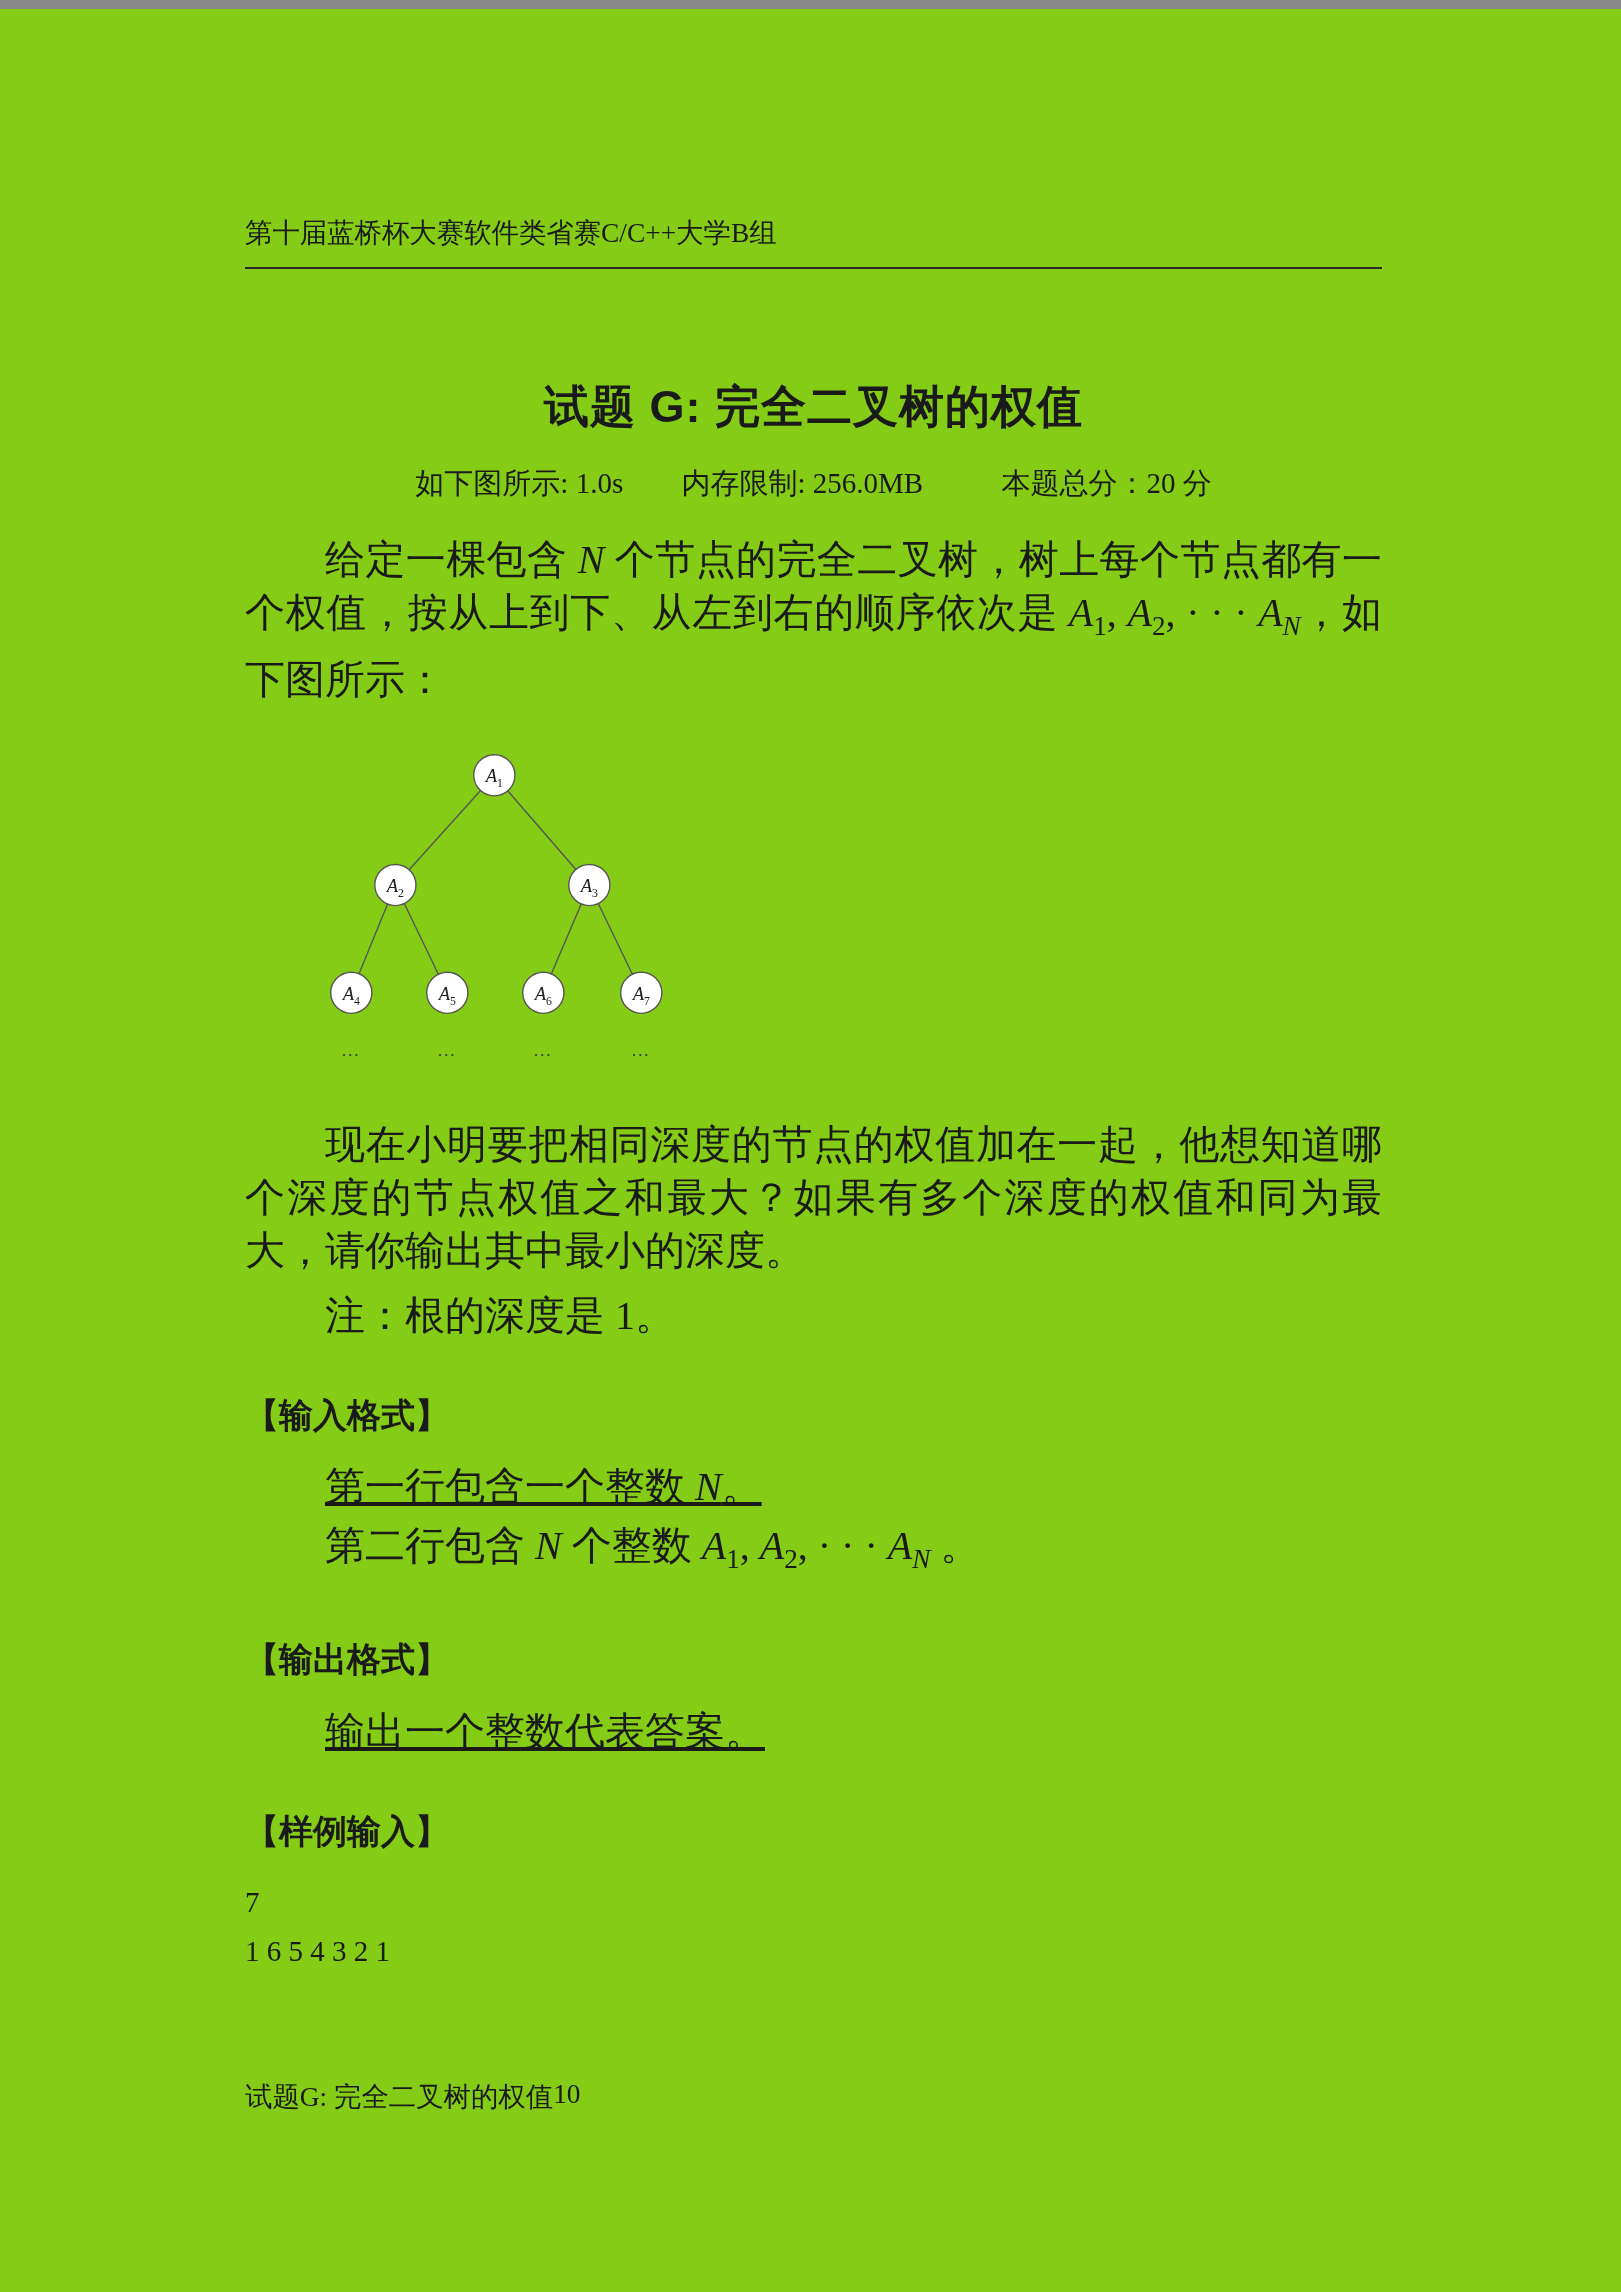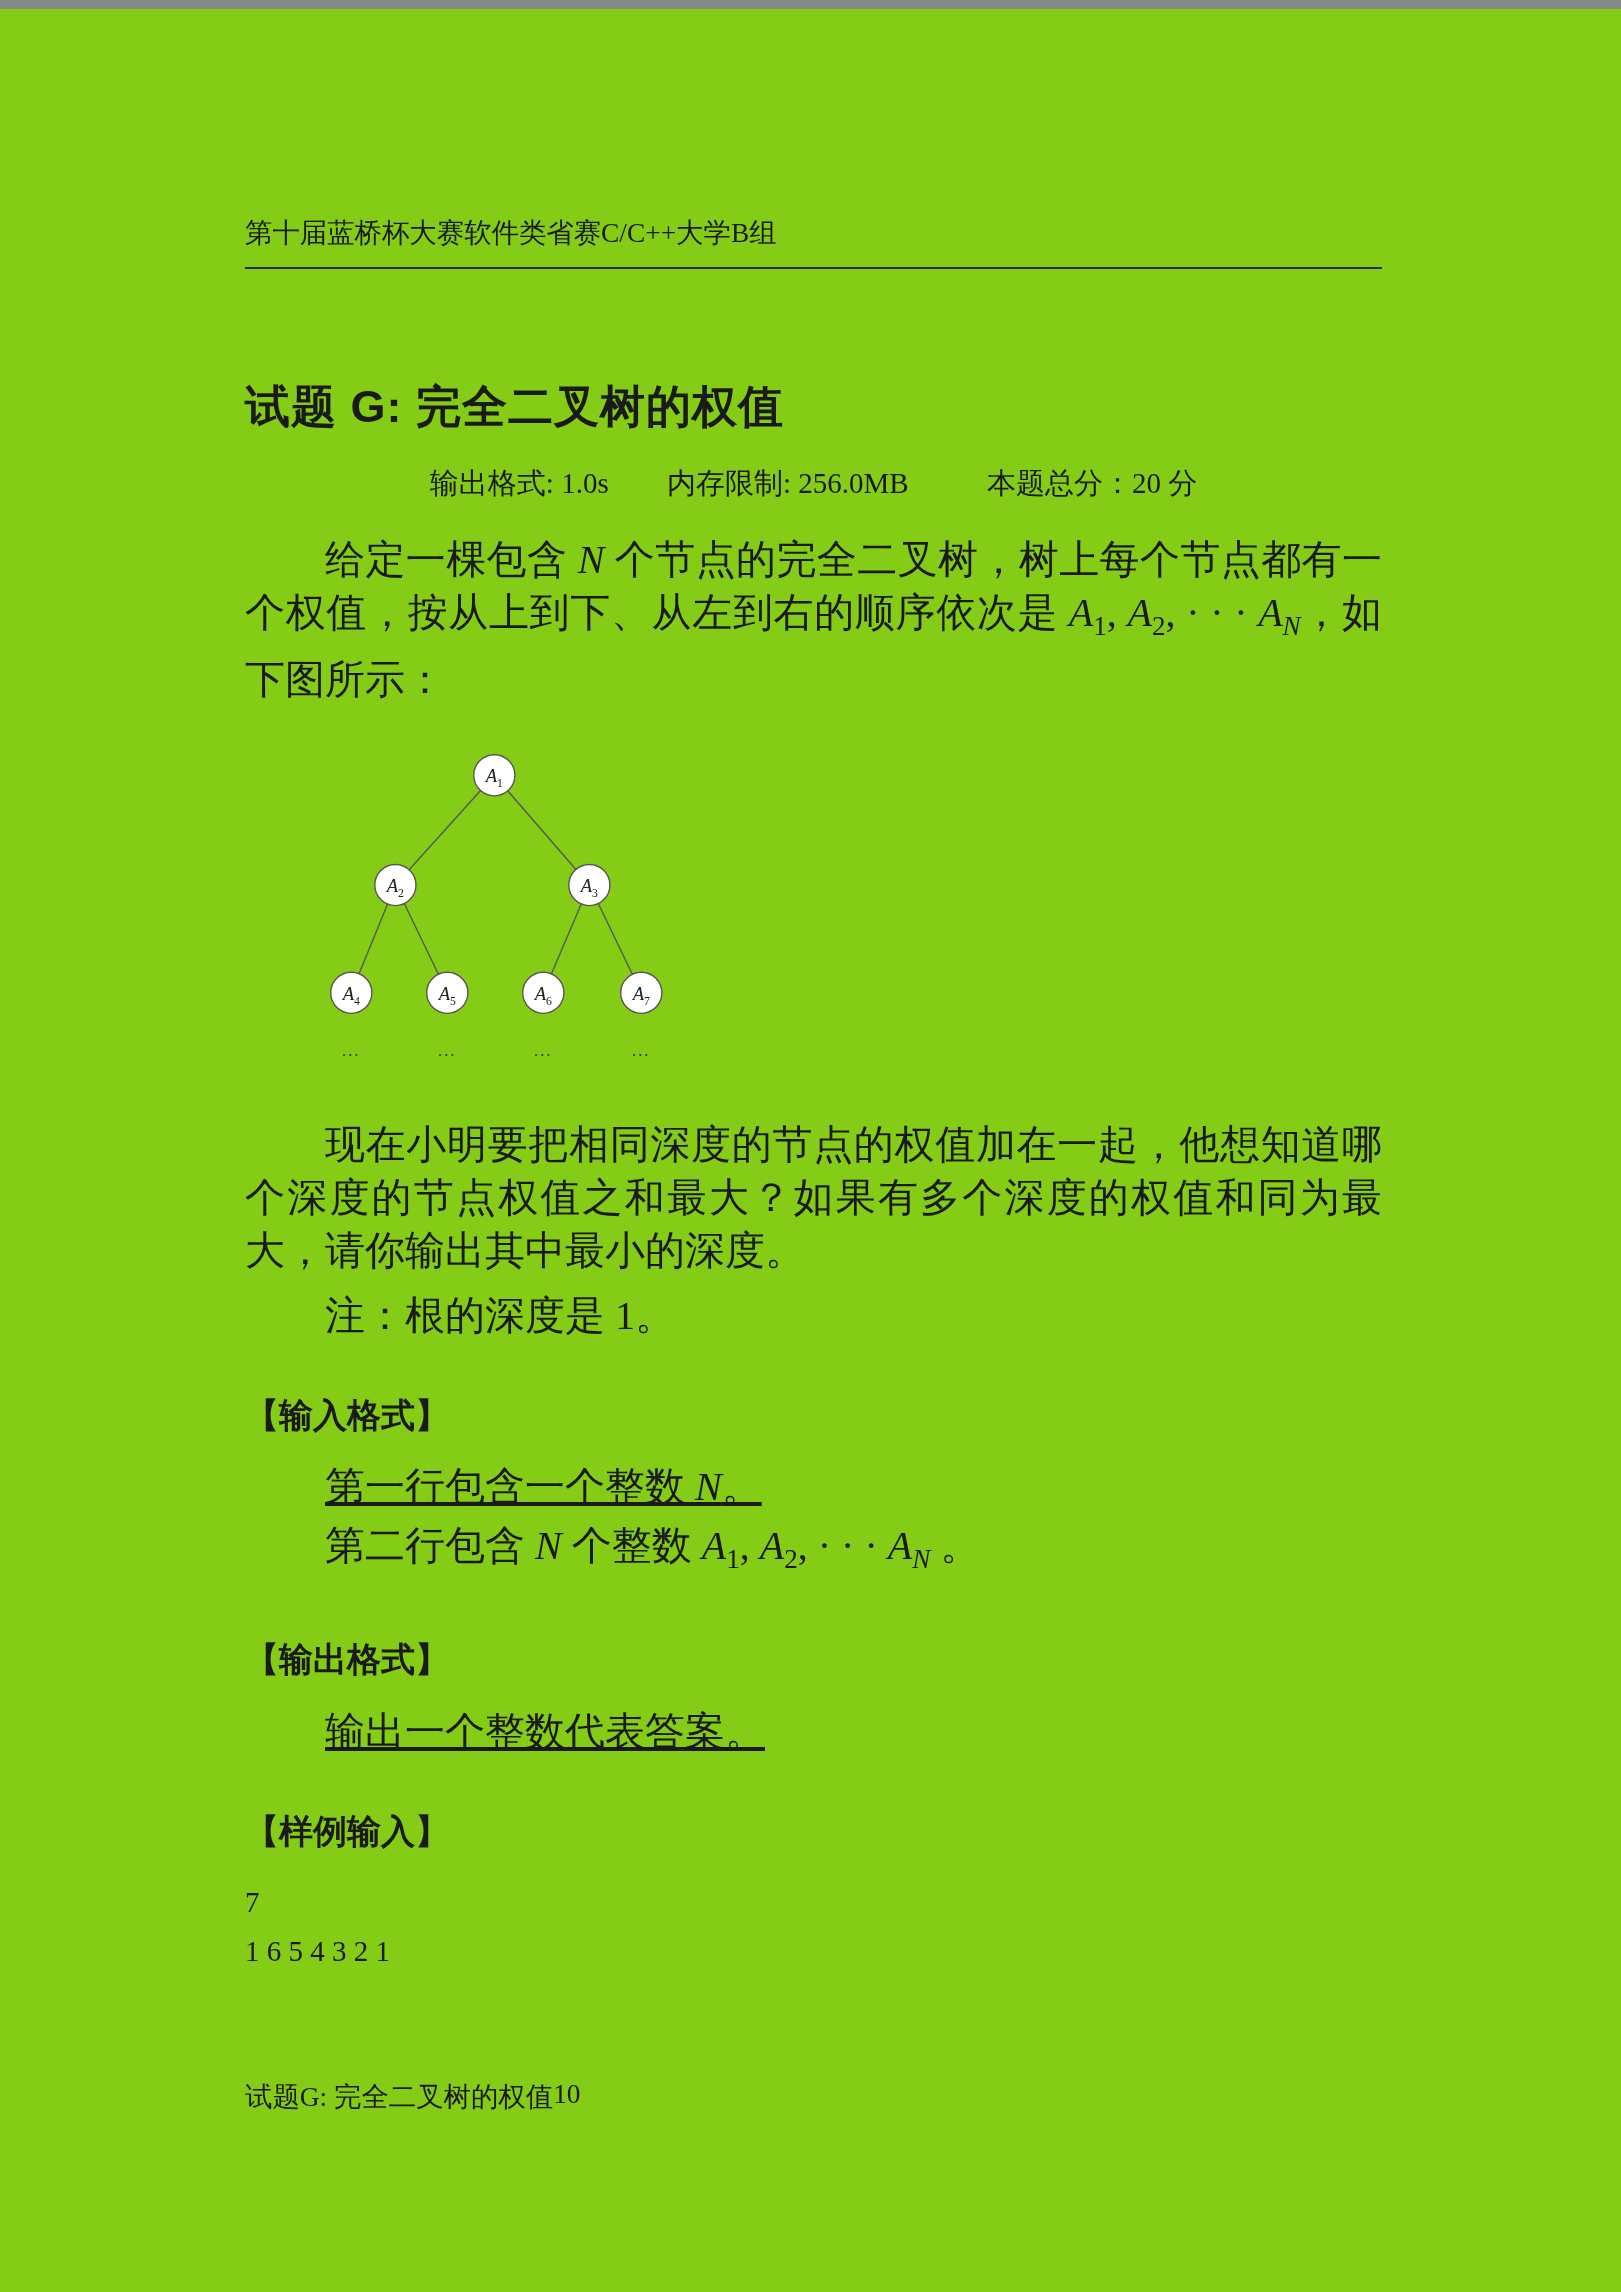--- a/index.html
+++ b/index.html
@@ -15,20 +15,21 @@
   .content{position:absolute;left:245px;top:0;width:1137px;}
   .header{
     margin:0;
     padding-top:206px;
     padding-bottom:15.7px;
     font-size:27.4px;
     border-bottom:2px solid #2a2a2a;
   }
   h1.doc-title{
     margin:108px 0 0 0;
+    text-align:center;
     font-size:45px;
     font-weight:bold;
     font-family:"Liberation Sans", sans-serif;
     letter-spacing:1px;
   }
   .limits{
     margin-top:27.4px;
     text-align:center;
     font-size:29px;
   }
@@ -96,21 +97,21 @@
 <body>
 
 <div class="page">
   <div class="content">
 
     <div class="header">第十届蓝桥杯大赛软件类省赛C/C++大学B组</div>
 
     <h1 class="doc-title">试题 G: 完全二叉树的权值</h1>
 
     <div class="limits">
-      <span class="lim">输出格式: 1.0s</span>
+      <span class="lim">如下图所示: 1.0s</span>
       <span class="lim">内存限制: 256.0MB</span>
       <span class="lim score">本题总分：20 分</span>
     </div>
 
 
     <p class="para mt30">给定一棵包含 <i>N</i> 个节点的完全二叉树，树上每个节点都有一个权值，按从上到下、从左到右的顺序依次是 <i>A</i><sub>1</sub>, <i>A</i><sub>2</sub>, · · · <i>A</i><sub><i>N</i></sub>，如下图所示：</p>
 
     <div class="figure">
       <svg width="392" height="338" viewBox="0 0 400 345">
 

